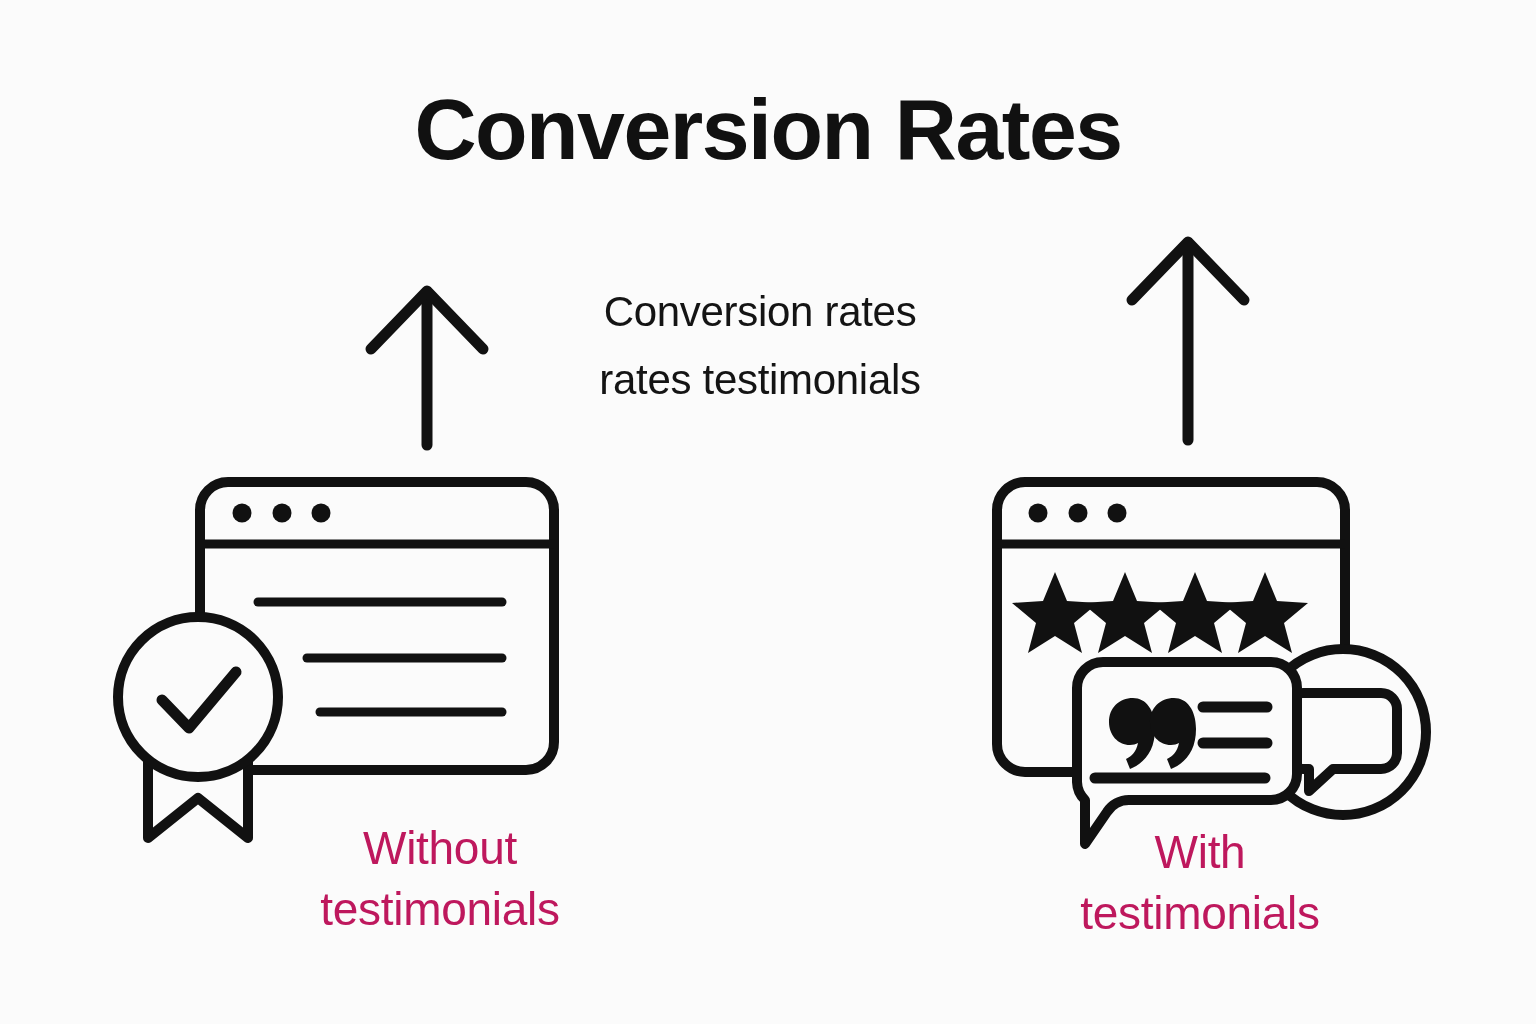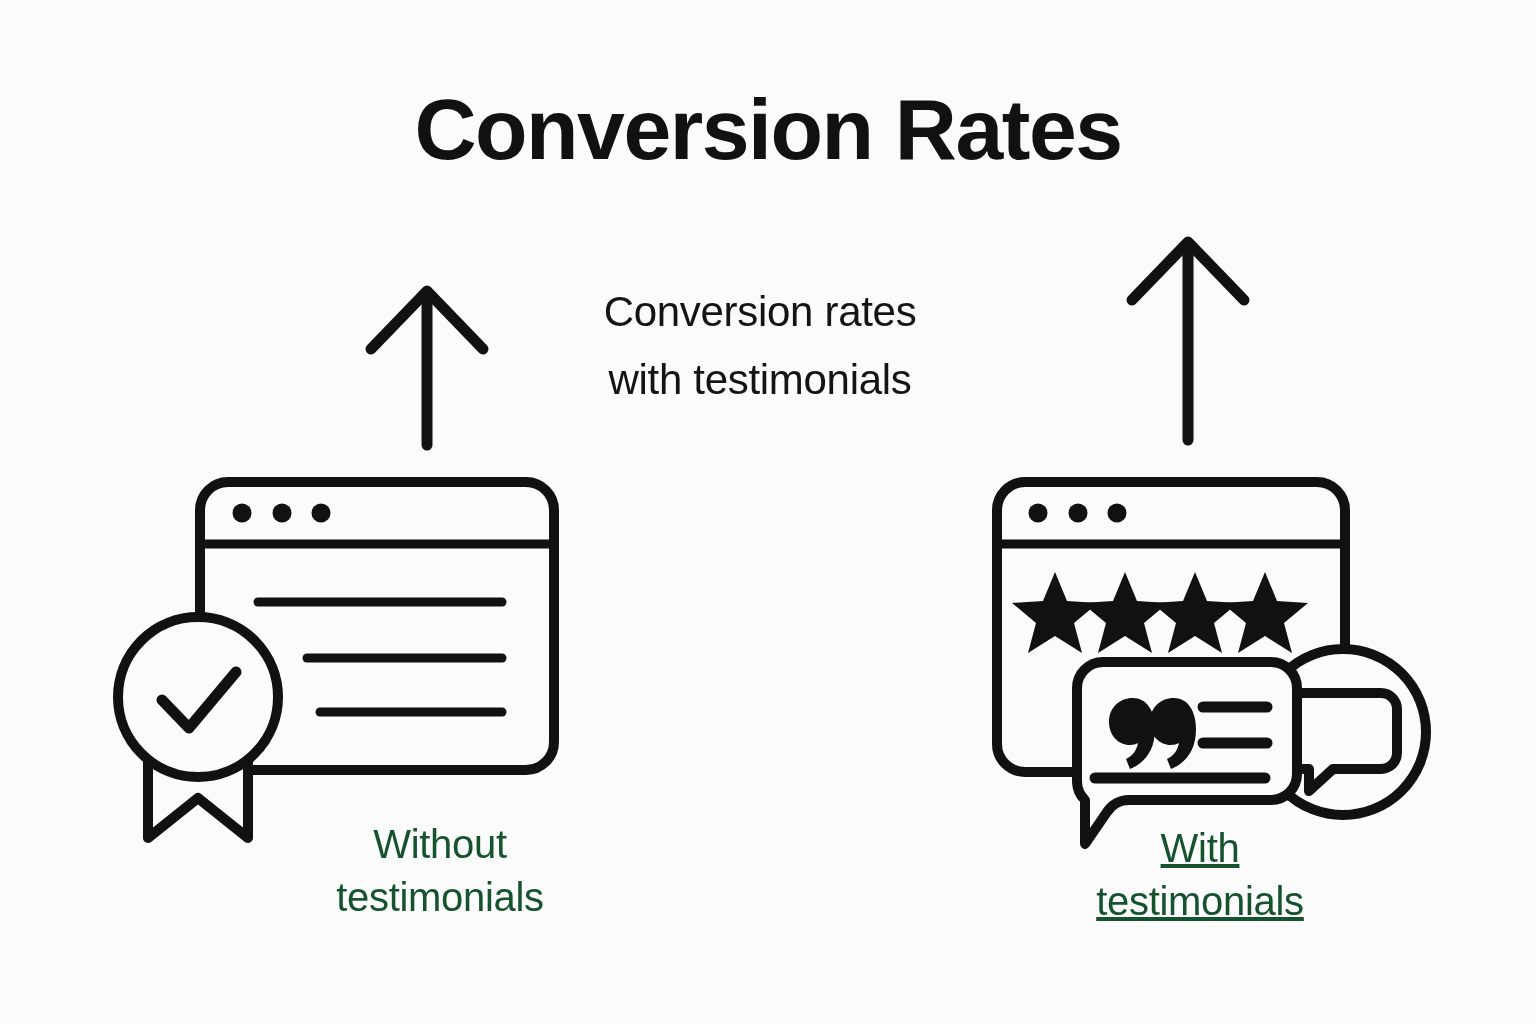--- a/index.html
+++ b/index.html
@@ -83,36 +83,35 @@
     left: 985px;
     top: 460px;
     width: 470px;
     height: 390px;
   }
 
   
   .label {
     position: absolute;
     text-align: center;
-    font-size: 40px;
+    font-size: 46px;
     font-weight: 400;
     line-height: 1.33;
-    color: #14532d;
+    color: #be185d;
     letter-spacing: -0.3px;
   }
   .label-left {
     left: 240px;
     top: 818px;
     width: 400px;
   }
   .label-right {
     left: 1000px;
     top: 822px;
     width: 400px;
-    text-decoration: underline;
   }
 
   svg { display: block; overflow: visible; }
 </style>
 </head>
 <body style="background: rgb(251, 251, 251);">
 
 <div class="stage">
 
   <div class="title">Conversion Rates</div>
@@ -126,21 +125,21 @@
 
   <div class="arrow-right">
     <svg width="148" height="225" viewBox="0 0 148 225" fill="none">
       <path d="M73 214 L73 18" stroke="#111111" stroke-width="11" stroke-linecap="round"></path>
       <path d="M17 74 L73 16 L129 74" stroke="#111111" stroke-width="11" stroke-linecap="round" stroke-linejoin="round" fill="none"></path>
     </svg>
   </div>
 
   <div class="caption">
     <div>Conversion rates</div>
-    <div>with testimonials</div>
+    <div>rates testimonials</div>
   </div>
 
   <div class="icon-left">
     <svg width="470" height="390" viewBox="0 0 470 390" fill="none">
 
       <g>
         <rect x="90" y="22" width="354" height="288" rx="28" ry="28" stroke="#111111" stroke-width="10" fill="#fbfbfb"></rect>
         <line x1="90" y1="84" x2="444" y2="84" stroke="#111111" stroke-width="9"></line>
         <circle cx="132" cy="53" r="9.5" fill="#111111"></circle>
         <circle cx="172" cy="53" r="9.5" fill="#111111"></circle>

